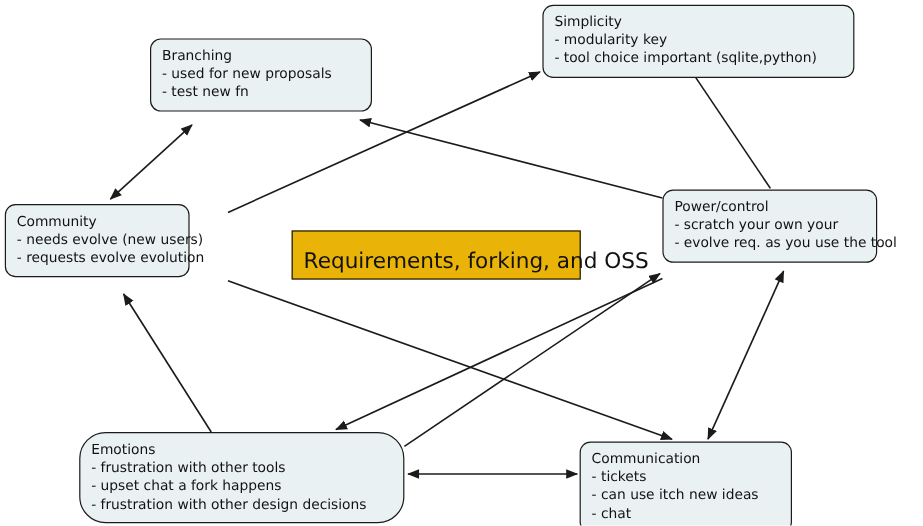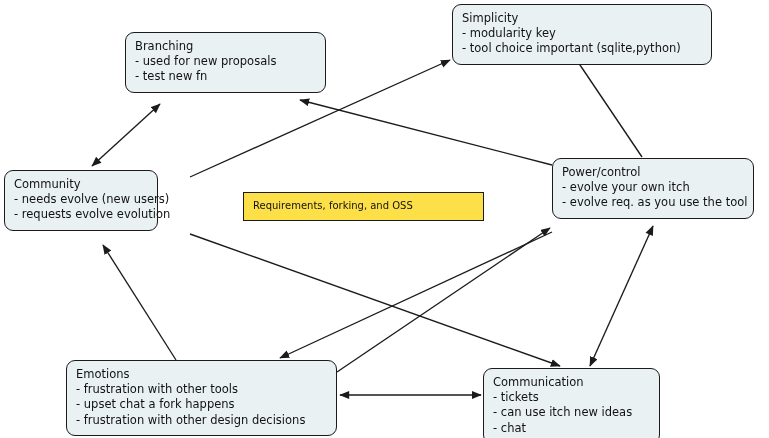--- a/index.html
+++ b/index.html
@@ -37,37 +37,37 @@
     font-size: 11.5px;
     line-height: 15.2px;
     color: #121212;
     white-space: nowrap;
     z-index: 3;
   }
   .node .ln { display: block; }
   .center-node {
     position: absolute;
     box-sizing: border-box;
-    background: #fde047;
+    background: #eab308;
     border: 1.3px solid #1b1b1b;
     border-radius: 0;
-    padding: 4px 9px 5px 9px;
-    font-size: 10px;
+    padding: 16px 9px 5px 9px;
+    font-size: 18px;
     line-height: 18px;
     color: #121212;
     white-space: nowrap;
     z-index: 4;
   }
 
   
-  #node-branching     { left: 125px; top: 32px;  width: 201px; }
+  #node-branching     { left: 125px; top: 32px;  width: 185px; }
   #node-simplicity    { left: 452px; top: 4px;   width: 260px; }
   #node-community     { left: 4px;   top: 170px; width: 154px; }
-  #node-power         { left: 552px; top: 158px; width: 202px; }
-  #node-emotions      { left: 66px;  top: 360px; width: 271px; }
+  #node-power         { left: 552px; top: 158px; width: 179px; }
+  #node-emotions      { left: 66px;  top: 360px; width: 271px; border-radius: 22px; }
   #node-communication { left: 483px; top: 368px; width: 177px; }
   #node-center        { left: 243px; top: 192px; width: 241px; }
 </style>
 </head>
 <body>
 
 <div id="canvas">
 
   <svg id="edges" width="769" height="438" viewBox="0 0 769 438" xmlns="http://www.w3.org/2000/svg">
     <defs>
@@ -113,21 +113,21 @@
   </div>
 
   <div class="node" id="node-community">
     <span class="ln">Community</span>
     <span class="ln">- needs evolve (new users)</span>
     <span class="ln">- requests evolve evolution</span>
   </div>
 
   <div class="node" id="node-power">
     <span class="ln">Power/control</span>
-    <span class="ln">- evolve your own itch</span>
+    <span class="ln">- scratch your own your</span>
     <span class="ln">- evolve req. as you use the tool</span>
   </div>
 
   <div class="node" id="node-emotions">
     <span class="ln">Emotions</span>
     <span class="ln">- frustration with other tools</span>
     <span class="ln">- upset chat a fork happens</span>
     <span class="ln">- frustration with other design decisions</span>
   </div>
 

